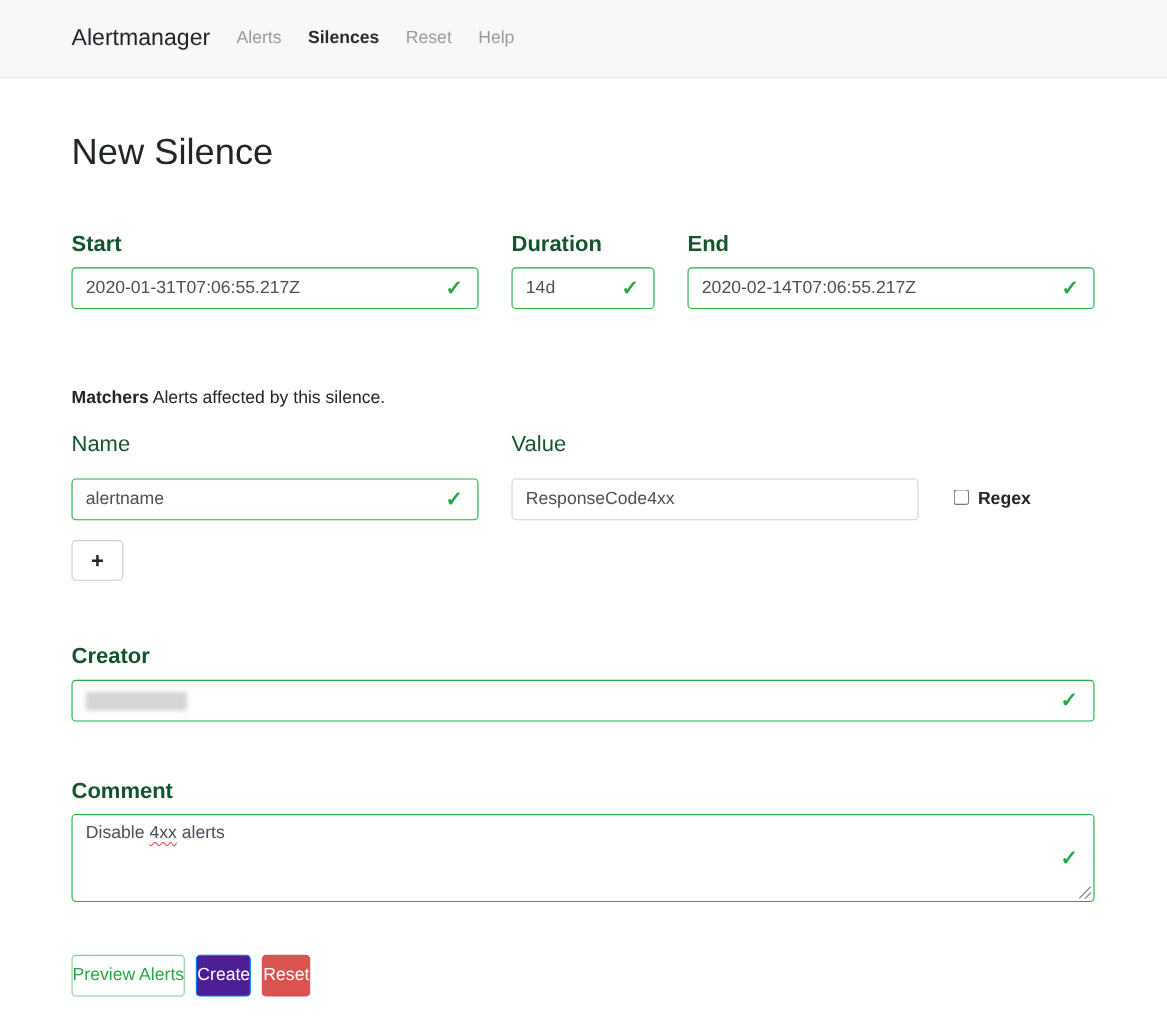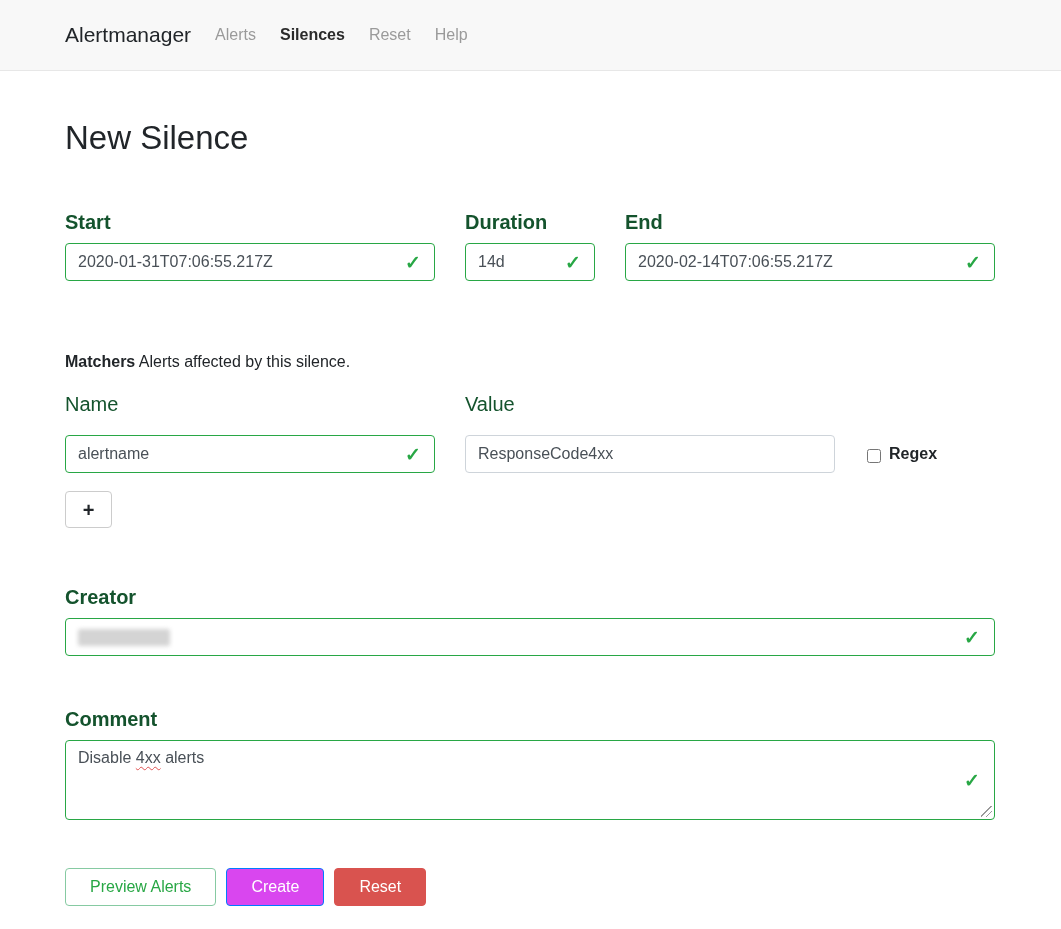--- a/index.html
+++ b/index.html
@@ -67,21 +67,21 @@
 
   
   .matchers-heading { margin-top: 72px; font-size: 16px; }
   .matchers-heading b { font-weight: 700; }
   .matcher-labels { display: flex; gap: 30px; margin-top: 22px; }
   .matcher-labels .lbl-name { width: 370px; }
   .matcher-labels .lbl-value { width: 370px; }
   .matcher-row { display: flex; gap: 30px; margin-top: 10px; align-items: center; }
   .matcher-name { width: 370px; }
   .matcher-value { width: 370px; }
-  .regex-wrap { display: flex; align-items: flex-end; gap: 8px; padding-left: 2px; }
+  .regex-wrap { display: flex; align-items: flex-start; gap: 8px; padding-left: 2px; }
   .regex-wrap input[type="checkbox"] { width: 14px; height: 14px; cursor: pointer; }
   .regex-label { font-size: 16px; font-weight: 700; color: #212529; }
 
   .add-btn {
     margin-top: 18px;
     width: 47px;
     height: 37px;
     background: #fff;
     border: 1px solid #ccc;
     border-radius: 4px;
@@ -140,26 +140,26 @@
       linear-gradient(135deg, transparent 0 45%, #9a9a9a 45% 52%, transparent 52% 70%, #9a9a9a 70% 77%, transparent 77%);
   }
 
   
   .actions { margin-top: 48px; display: flex; gap: 10px; padding-bottom: 58px; }
   .btn {
     height: 38px;
     border-radius: 4px;
     font-size: 16px;
     font-family: "Liberation Sans", sans-serif;
-    padding: 0 24px;
+    padding: 0 0;
     cursor: pointer;
     border: 1px solid transparent;
   }
   .btn-outline-success { background: #fff; color: #28a745; border-color: #86caa2; }
-  .btn-primary { background: #d946ef; color: #fff; border-color: #007bff; }
+  .btn-primary { background: #4c1d95; color: #fff; border-color: #007bff; }
   .btn-danger { background: #d9534f; color: #fff; border-color: #d9534f; }
 </style>
 </head>
 <body>
 
 <nav class="navbar">
   <span class="navbar-brand">Alertmanager</span>
   <div class="nav-links">
     <a class="nav-link">Alerts</a>
     <a class="nav-link active">Silences</a>

